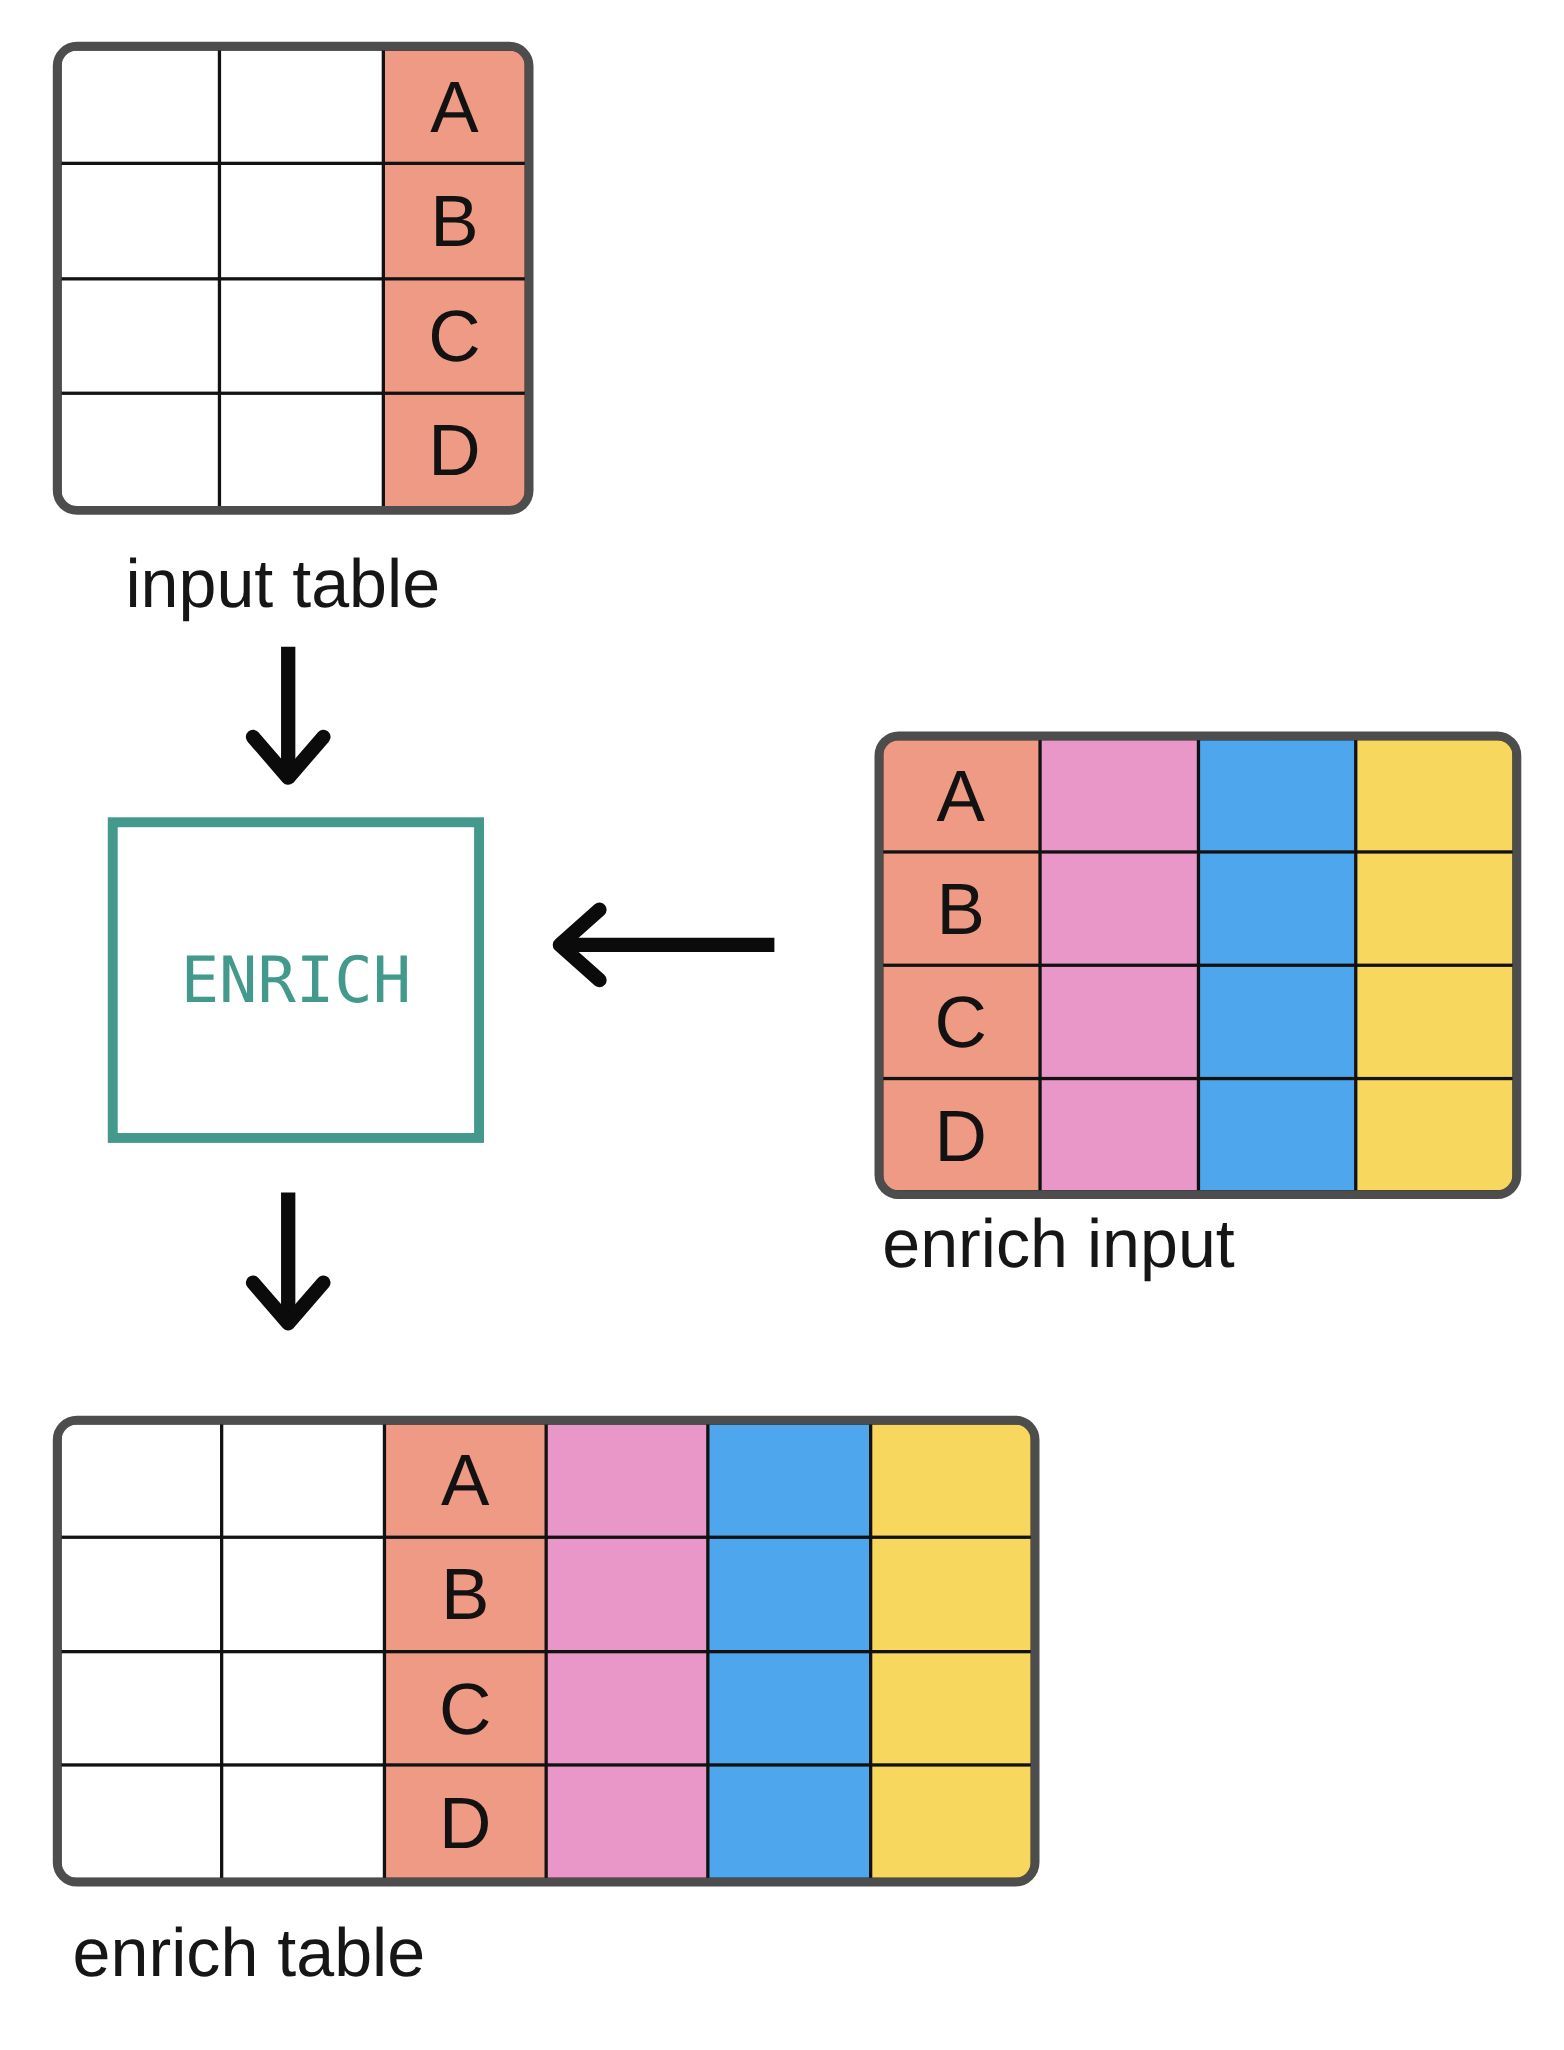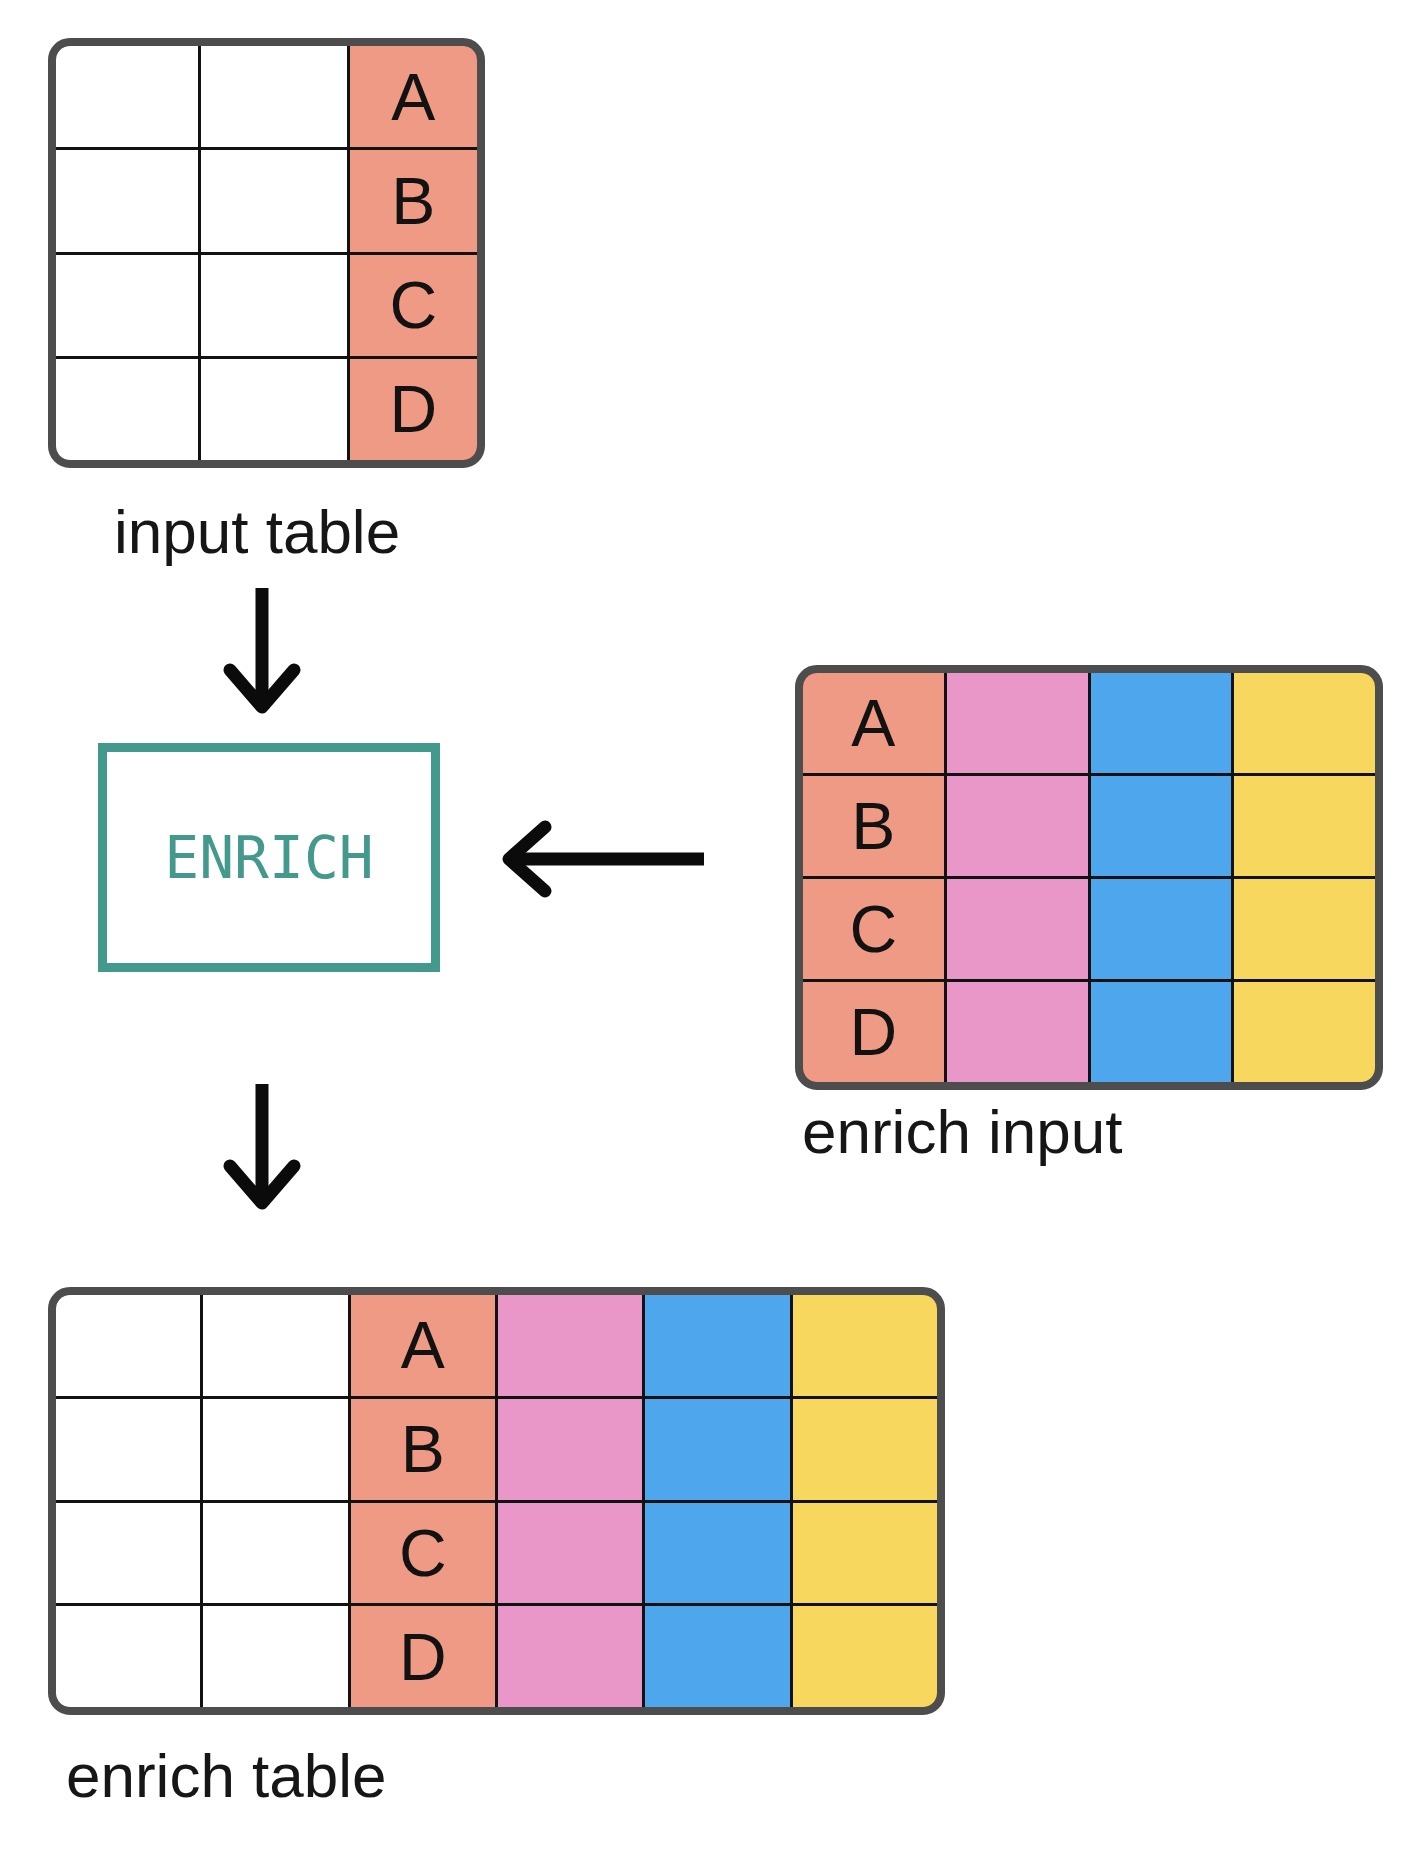--- a/index.html
+++ b/index.html
@@ -44,21 +44,21 @@
   .diagram-label{
     font-size:62px;color:var(--text-black);line-height:1.1;white-space:nowrap;
     letter-spacing:0px;
   }
   #input-table-label{left:66px;top:498px;margin-left:48px;}
   #enrich-index-label{left:802px;top:1098px;}
   #output-table-label{left:66px;top:1742px;}
 
   
   #enrich-box{
-    left:98px;top:743px;width:342px;height:229px;box-sizing:border-box;
+    left:98px;top:743px;width:342px;height:296px;box-sizing:border-box;
     border:9px solid var(--teal-accent);
     display:flex;flex-direction:row;align-items:center;justify-content:center;
     color:var(--teal-accent);text-align:center;
   }
   #enrich-box .mono-line{
     font-family:"DejaVu Sans Mono", monospace;
     font-size:58px;line-height:76px;
   }
   #enrich-box .sans-line{
     font-family:"Liberation Sans", sans-serif;

